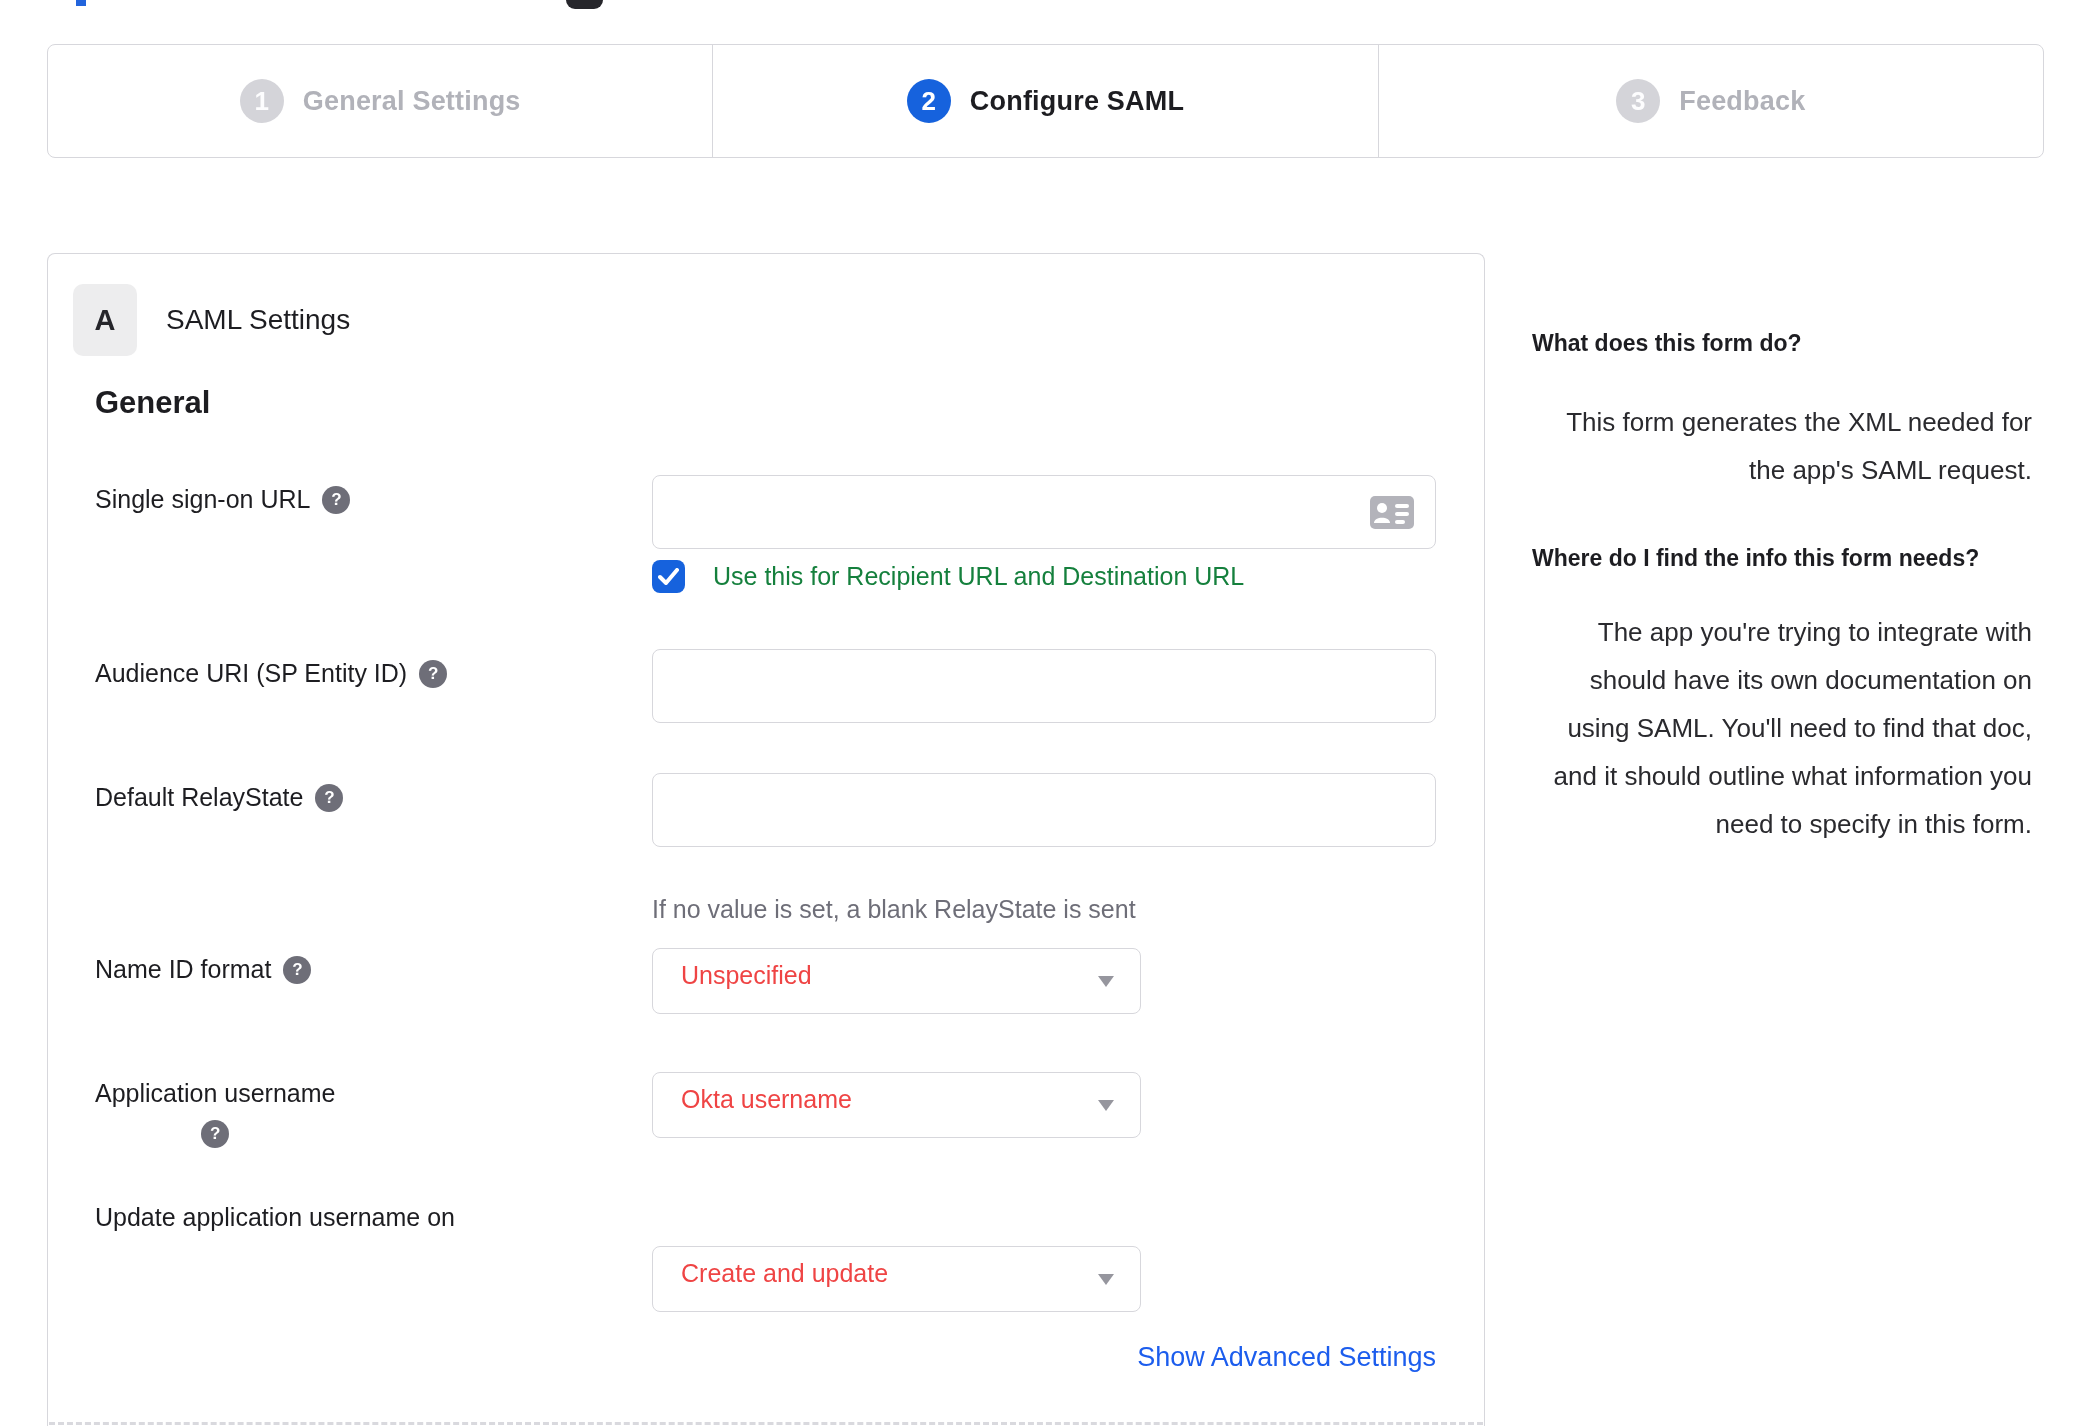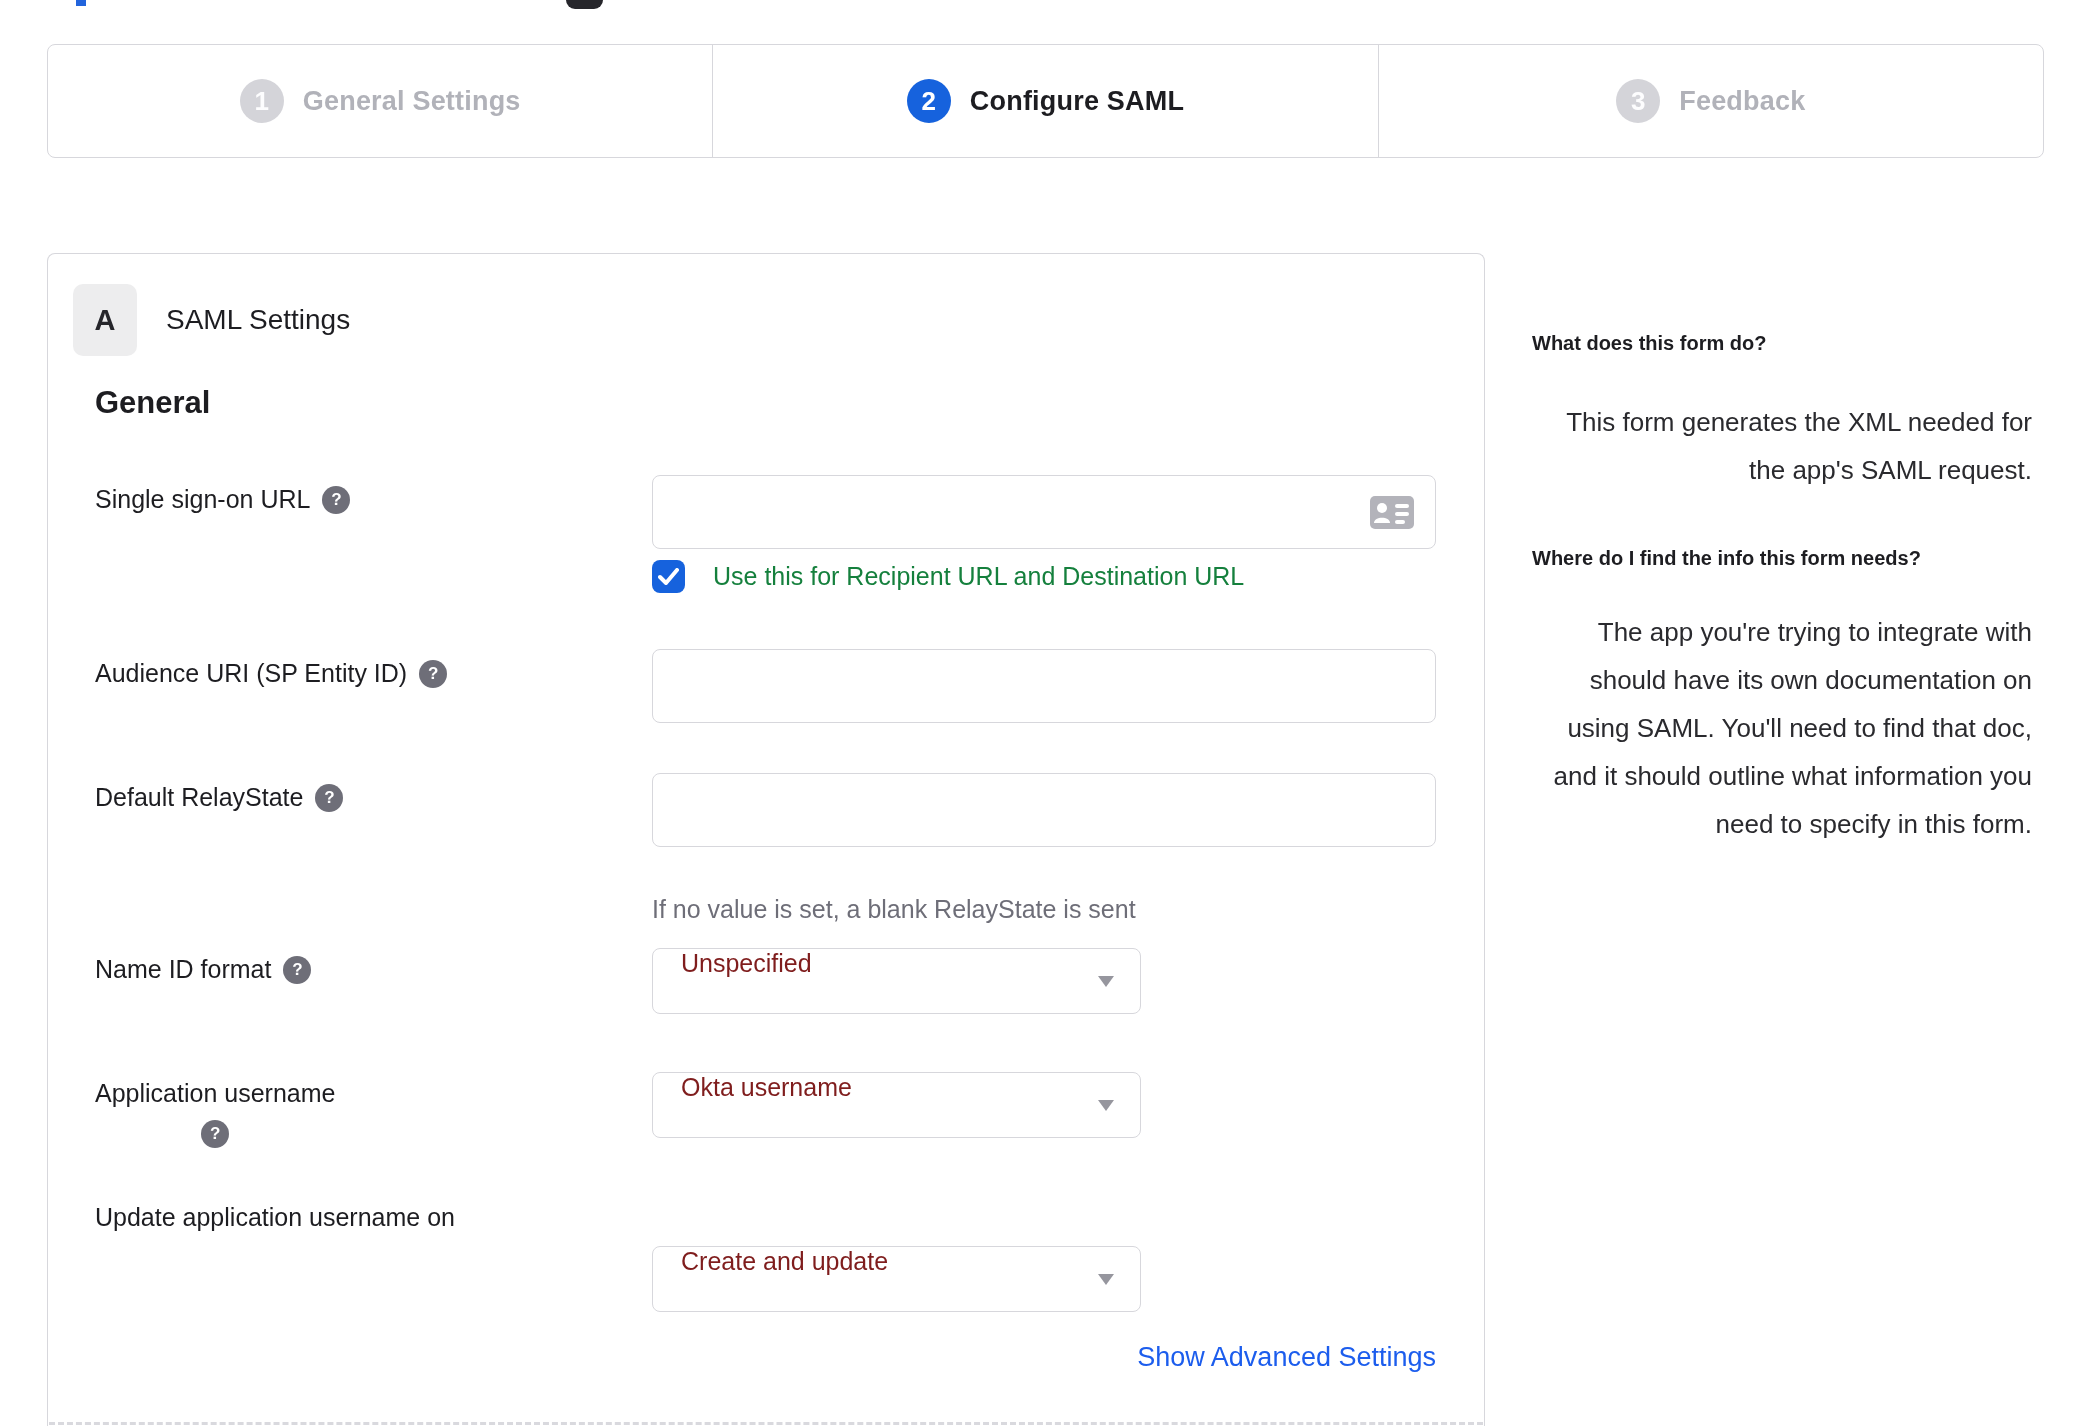--- a/index.html
+++ b/index.html
@@ -79,22 +79,22 @@
     width:33px; height:33px; border-radius:8px; background:#1662dd;
     display:flex; align-items:center; justify-content:center; flex:0 0 auto;
   }
   .checkbox-label { font-size:25px; color:#15803d; }
 
   .hint { position:absolute; left:604px; font-size:25px; color:#6e6e78;margin-top:40px; }
 
   .select-box {
     position:absolute; left:604px; width:489px; height:66px;
     border:1px solid #d7d7dc; border-radius:8px; background:#fff;
-    display:flex; 
-    font-size:25px; color:#7f1d1d; padding:0 60px 11px 28px;
+    display:flex; align-items:center;
+    font-size:25px; color:#ef4444; padding:0 60px 11px 28px;
     cursor:default;
   }
   .select-caret {
     position:absolute; right:26px; top:50%; margin-top:-5px;
     width:0; height:0;
     border-left:8px solid transparent; border-right:8px solid transparent;
     border-top:11px solid #96969e;
   }
 
   .advanced-link {
@@ -102,21 +102,21 @@
     font-size:27px; color:#1c5ded; cursor:pointer;
   }
 
   .dashed-divider {
     position:absolute; left:1px; right:1px; top:1168px; height:0;
     border-top:3px dashed #d9d9de;
   }
 
   
   .sidebar { position:absolute; left:1532px; top:326px; width:500px; }
-  .sidebar h3 { margin:0 0 38px 0; font-size:20px; font-weight:bold; line-height:34px; color:#1d1d21; }
+  .sidebar h3 { margin:0 0 38px 0; font-size:23px; font-weight:bold; line-height:34px; color:#1d1d21; }
   .sidebar h3.second { margin:42px 0 0 0; line-height:44px; }
   .sidebar p { margin:0; font-size:26px; line-height:48px; color:#2a2a2e;text-align:right; }
   .sidebar p.second { margin-top:28px; }
 </style>
 </head>
 <body>
 
 <div class="stage">
 
   <div class="frag-blue"></div>

